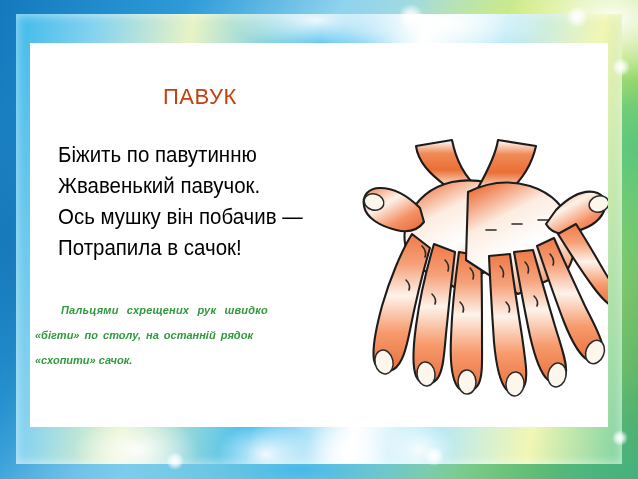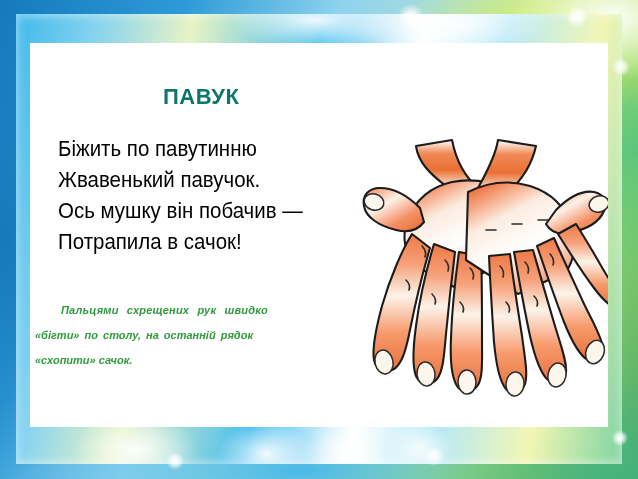--- a/index.html
+++ b/index.html
@@ -42,27 +42,27 @@
   }
 
   
   #card{
     position:absolute;left:30px;top:43px;width:578px;height:384px;
     background:#ffffff;
   }
 
   #title{
     position:absolute;left:133px;top:41px;
-    font-size:22px;font-weight:bold;letter-spacing:.5px;
-    color:#0f766e;
+    font-size:22px;font-weight:normal;letter-spacing:.5px;
+    color:#c2410c;
     font-family:"Liberation Sans", sans-serif;
   }
 
   #poem{
-    position:absolute;left:28px;top:90px;width:310px;
+    position:absolute;left:28px;top:96px;width:310px;
     color:#000;
   }
   .poem-line{
     font-size:22px;line-height:31px;white-space:nowrap;
     font-family:"Liberation Sans", sans-serif;
     transform:scaleX(.93);transform-origin:left center;
   }
 
   #instructions{
     position:absolute;left:5px;top:255px;width:330px;

